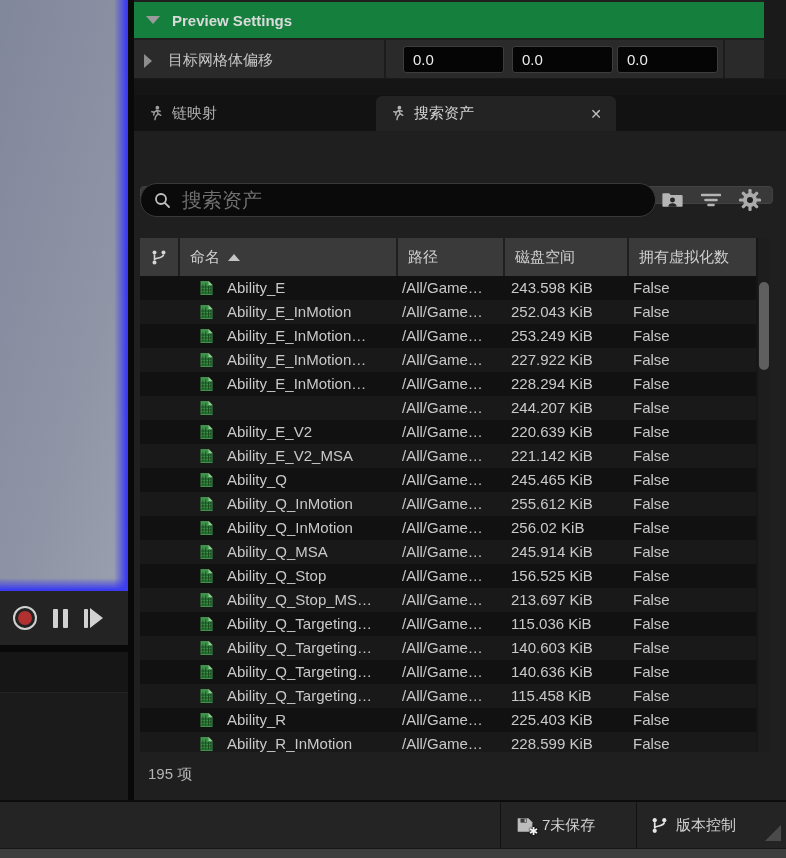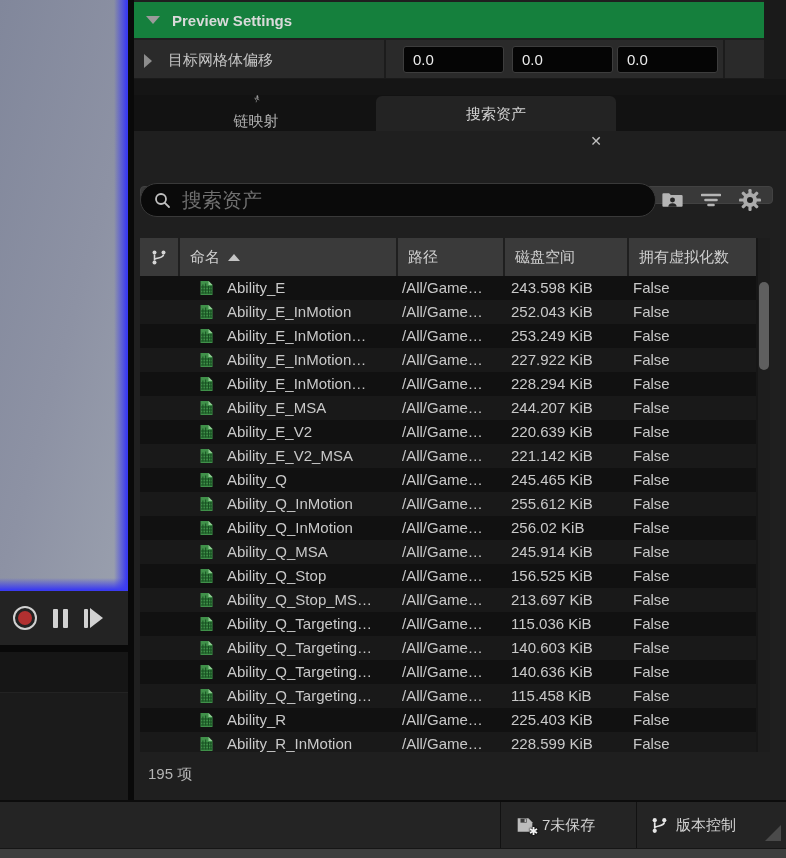--- a/index.html
+++ b/index.html
@@ -42,21 +42,21 @@
   .prop-label{position:absolute;left:34px;top:0;height:39px;line-height:39px;font-size:15px;color:#c6c6c6;}
   .prop-div1{position:absolute;left:250px;top:0;width:2px;height:100%;background:#1c1c1c;}
   .prop-div2{position:absolute;left:589px;top:0;width:2px;height:100%;background:#1c1c1c;}
   .num-input{position:absolute;top:6px;width:101px;height:27px;background:#050505;border:1px solid #3d3d3d;border-radius:3px;
     color:#ececec;font-size:15px;padding:0 4px 0 9px;box-sizing:border-box;font-family:inherit;outline:none;}
   .ni0{left:269px}.ni1{left:378px}.ni2{left:483px}
   .mid-band{position:absolute;left:0;top:79px;width:652px;height:16px;background:#151515;}
 
   
   .tabbar{position:absolute;left:0;top:95px;width:652px;height:36px;background:#121212;}
-  .tab{display:flex;align-items:center;gap:9px;font-size:15px;flex-direction:column;}
+  .tab{display:flex;align-items:center;gap:9px;font-size:15px;}
   .tab-inactive{position:absolute;left:0;top:0;width:230px;height:36px;padding-left:14px;box-sizing:border-box;color:#b2b2b2;}
   .tab-active{position:absolute;left:242px;top:1px;width:240px;height:35px;background:#232323;border-radius:6px 6px 0 0;
     padding:0 14px;box-sizing:border-box;color:#d2d2d2;}
   .tab-close{margin-left:auto;color:#c0c0c0;font-size:14px;cursor:pointer;}
 
   
   .export-btn{position:absolute;left:6px;top:142px;width:633px;height:18px;background:#393939;border:1px solid #424242;border-radius:4px;
     display:flex;align-items:center;justify-content:center;gap:8px;box-sizing:border-box;margin-top:44px;}
   .export-btn .lbl{font-size:15px;color:#9c9c9c;}
   .search-pill{position:absolute;left:6px;top:183px;width:516px;height:34px;background:#0a0a0a;border:1px solid #393939;border-radius:17px;
@@ -337,21 +337,20 @@
       <g stroke="#174f21" stroke-width="1">
         <line x1="3.4" y1="4.5" x2="3.4" y2="13.5"></line>
         <line x1="6.2" y1="3.5" x2="6.2" y2="13.5"></line>
         <line x1="9" y1="6" x2="9" y2="13.5"></line>
         <line x1="11.4" y1="6" x2="11.4" y2="13.5"></line>
         <line x1="1.5" y1="7" x2="12.5" y2="7"></line>
         <line x1="1.5" y1="10" x2="12.5" y2="10"></line>
         <line x1="1.5" y1="13" x2="12.5" y2="13"></line>
       </g>
     </svg>
-    <span class="c-name">Ability_E_MSA</span>
     <span class="c-path">/All/Game…</span>
     <span class="c-size">244.207 KiB</span>
     <span class="c-virt">False</span>
   </div>
         <div class="arow odd">
     <svg class="aicon" viewBox="0 0 14 16">
       <path d="M1 1 H9 L13 5 V15 H1 Z" fill="#3f9049"></path>
       <path d="M9 1 L13 5 H9 Z" fill="#8fca92"></path>
       <g stroke="#174f21" stroke-width="1">
         <line x1="3.4" y1="4.5" x2="3.4" y2="13.5"></line>

